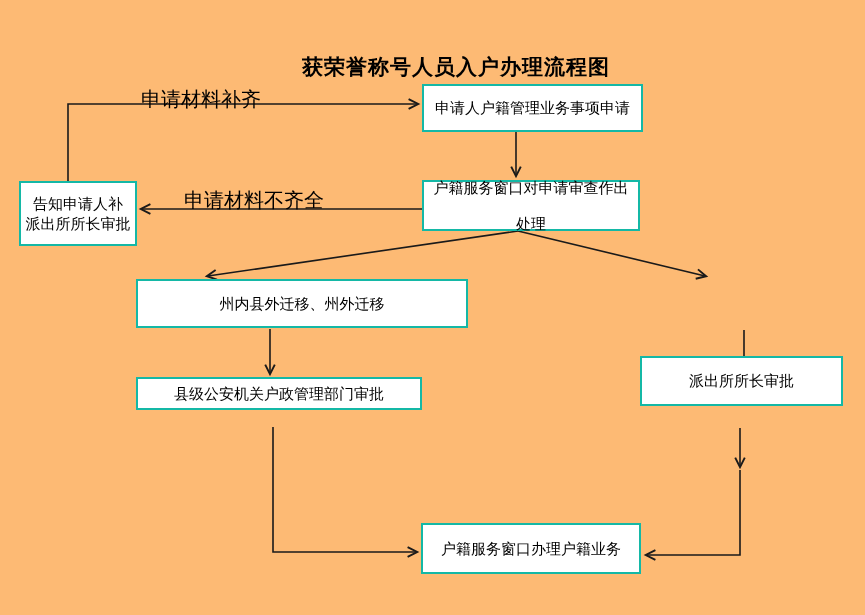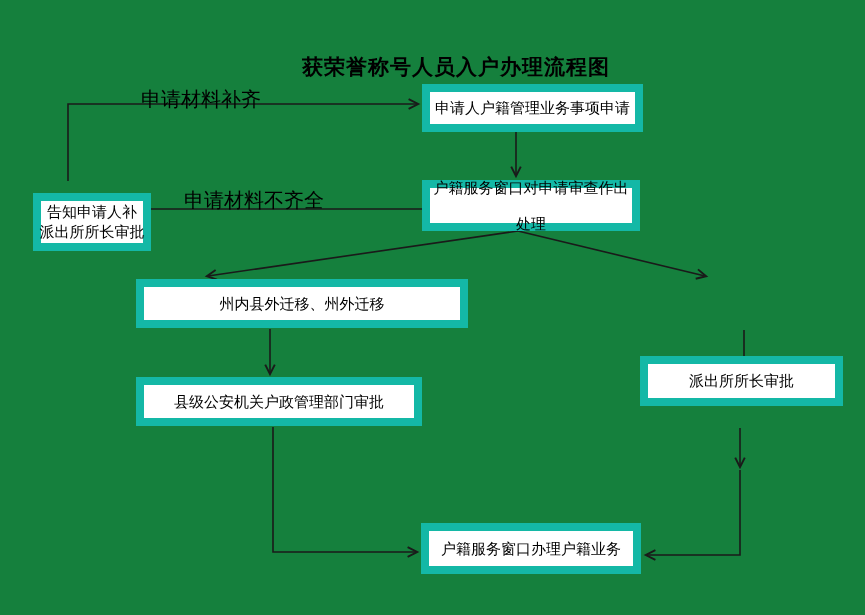--- a/index.html
+++ b/index.html
@@ -5,38 +5,38 @@
   html, body {
     margin: 0;
     padding: 0;
     background: #ffffff;
     font-family: "Liberation Sans", "DejaVu Sans", sans-serif;
   }
   .canvas {
     position: relative;
     width: 865px;
     height: 615px;
-    background: #15803d;
+    background: #fdba74;
     overflow: hidden;
   }
   .title {
     position: absolute;
     top: 53px;
     left: 456px;
     transform: translateX(-50%);
     font-size: 21px;
     font-weight: bold;
     color: #000000;
     white-space: nowrap;
     letter-spacing: 1px;
   }
   .box {
     position: absolute;
     box-sizing: border-box;
-    border: 8px solid #14b8a6;
+    border: 2px solid #14b8a6;
     background: #ffffff;
     display: flex;
     flex-direction: column;
     align-items: center;
     justify-content: center;
     font-size: 15px;
     line-height: 20px;
     color: #000000;
     text-align: center;
     white-space: nowrap;
@@ -55,24 +55,24 @@
     height: 615px;
   }
   .edges polyline, .edges line {
     fill: none;
     stroke: #1a1a1a;
     stroke-width: 1.6;
   }
   
   .box-apply            { left: 422px; top: 84px;  width: 221px; height: 48px; }
   .box-review           { left: 422px; top: 180px; width: 218px; height: 51px; gap: 16px; }
-  .box-notify           { left: 33px;  top: 181px; width: 118px; height: 58px; margin-top: 12px; }
+  .box-notify           { left: 19px;  top: 181px; width: 118px; height: 65px; }
   .box-transfer-out     { left: 136px; top: 279px; width: 332px; height: 49px; }
   .box-transfer-in      { left: 640px; top: 279px; width: 203px; height: 50px; }
-  .box-county-approve   { left: 136px; top: 377px; width: 286px; height: 49px; }
+  .box-county-approve   { left: 136px; top: 377px; width: 286px; height: 33px; }
   .box-station-approve  { left: 640px; top: 356px; width: 203px; height: 50px; }
   .box-final            { left: 421px; top: 523px; width: 220px; height: 51px; justify-content: center; }
   .label-complete       { left: 141px; top: 86px; }
   .label-incomplete     { left: 184px; top: 187px; }
 </style>
 </head>
 <body>
 
 <div class="canvas">
 

